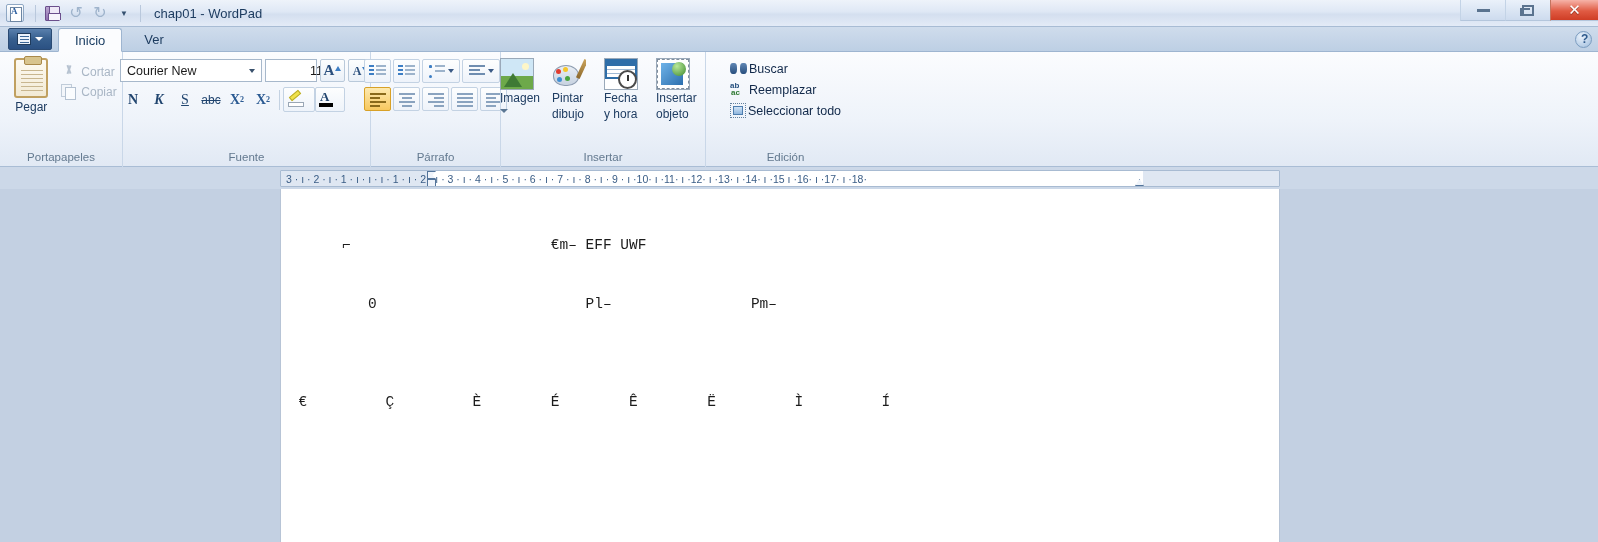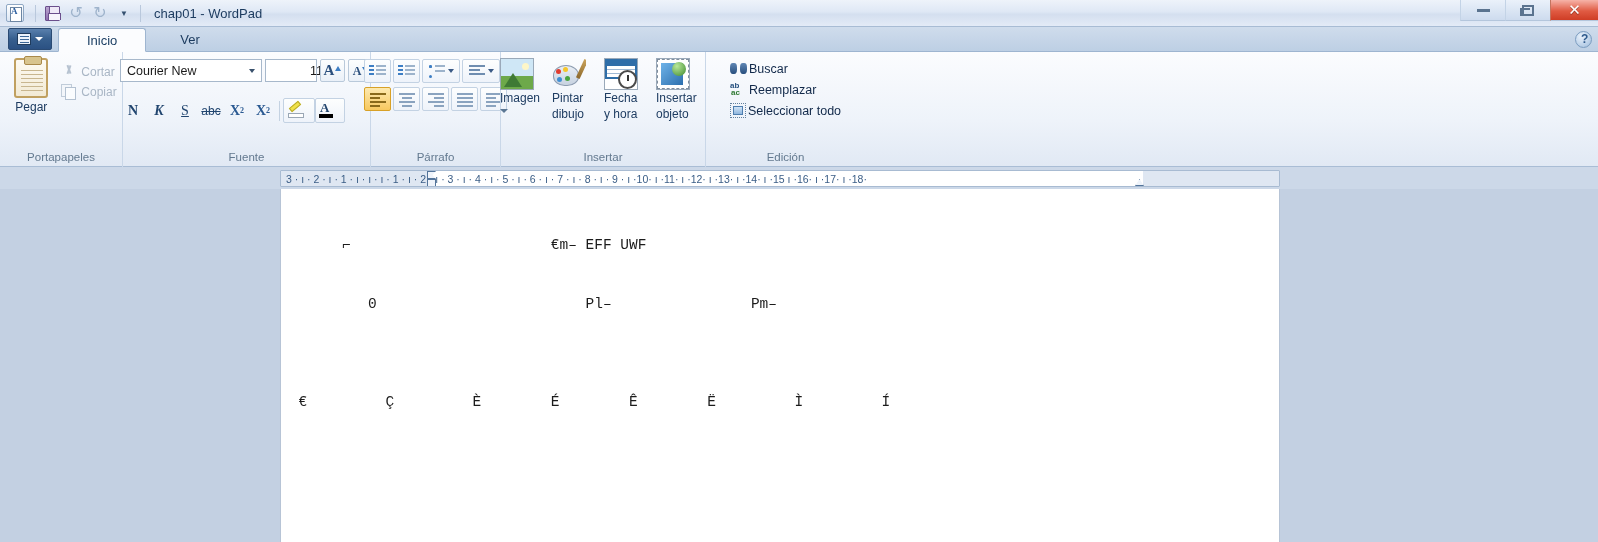--- a/index.html
+++ b/index.html
@@ -149,21 +149,21 @@
     content:""; position:absolute; left:2px; top:2px;
     width:9px; height:1px; background:#3d6898;
     box-shadow: 0 3px 0 #3d6898, 0 6px 0 #3d6898;
   }
   .appmenu-caret {
     width:0;height:0;border-left:4px solid transparent;border-right:4px solid transparent;
     border-top:4px solid #fff;
   }
   .tab {
     height: 23px;
-    padding: 0 28px;
+    padding: 0 16px;
     display: flex; align-items: center;
     font-size: 13px;
     color: #1b3a5e;
     margin-left: 6px;
   }
   .tab.active {
     background: #fbfcfe;
     border: 1px solid #9eb5d0;
     border-bottom: 1px solid #fbfcfe;
     border-radius: 3px 3px 0 0;
@@ -258,21 +258,21 @@
     content:""; position:absolute;left:0;top:0;width:9px;height:11px;
     background:#f3f6fa;border:1px solid #c0ccd9;
   }
   .ico-copy::after {
     content:""; position:absolute;left:4px;top:3px;width:9px;height:11px;
     background:#fafcfe;border:1px solid #b3c1d1;
   }
 
   
   .g-font { width: 248px; }
-  .font-body { display:flex; flex-direction:column; gap:16px; padding-top:3px; }
+  .font-body { display:flex; flex-direction:column; gap:5px; padding-top:3px; }
   .font-row1 { display:flex; align-items:center; gap:3px; }
   .combo {
     height: 23px;
     background: #fff;
     border: 1px solid #a7b8cb;
     display:flex; align-items:center;
     padding: 0 2px 0 6px;
     font-size: 12.5px;
     color: #1a1a1a;
   }

